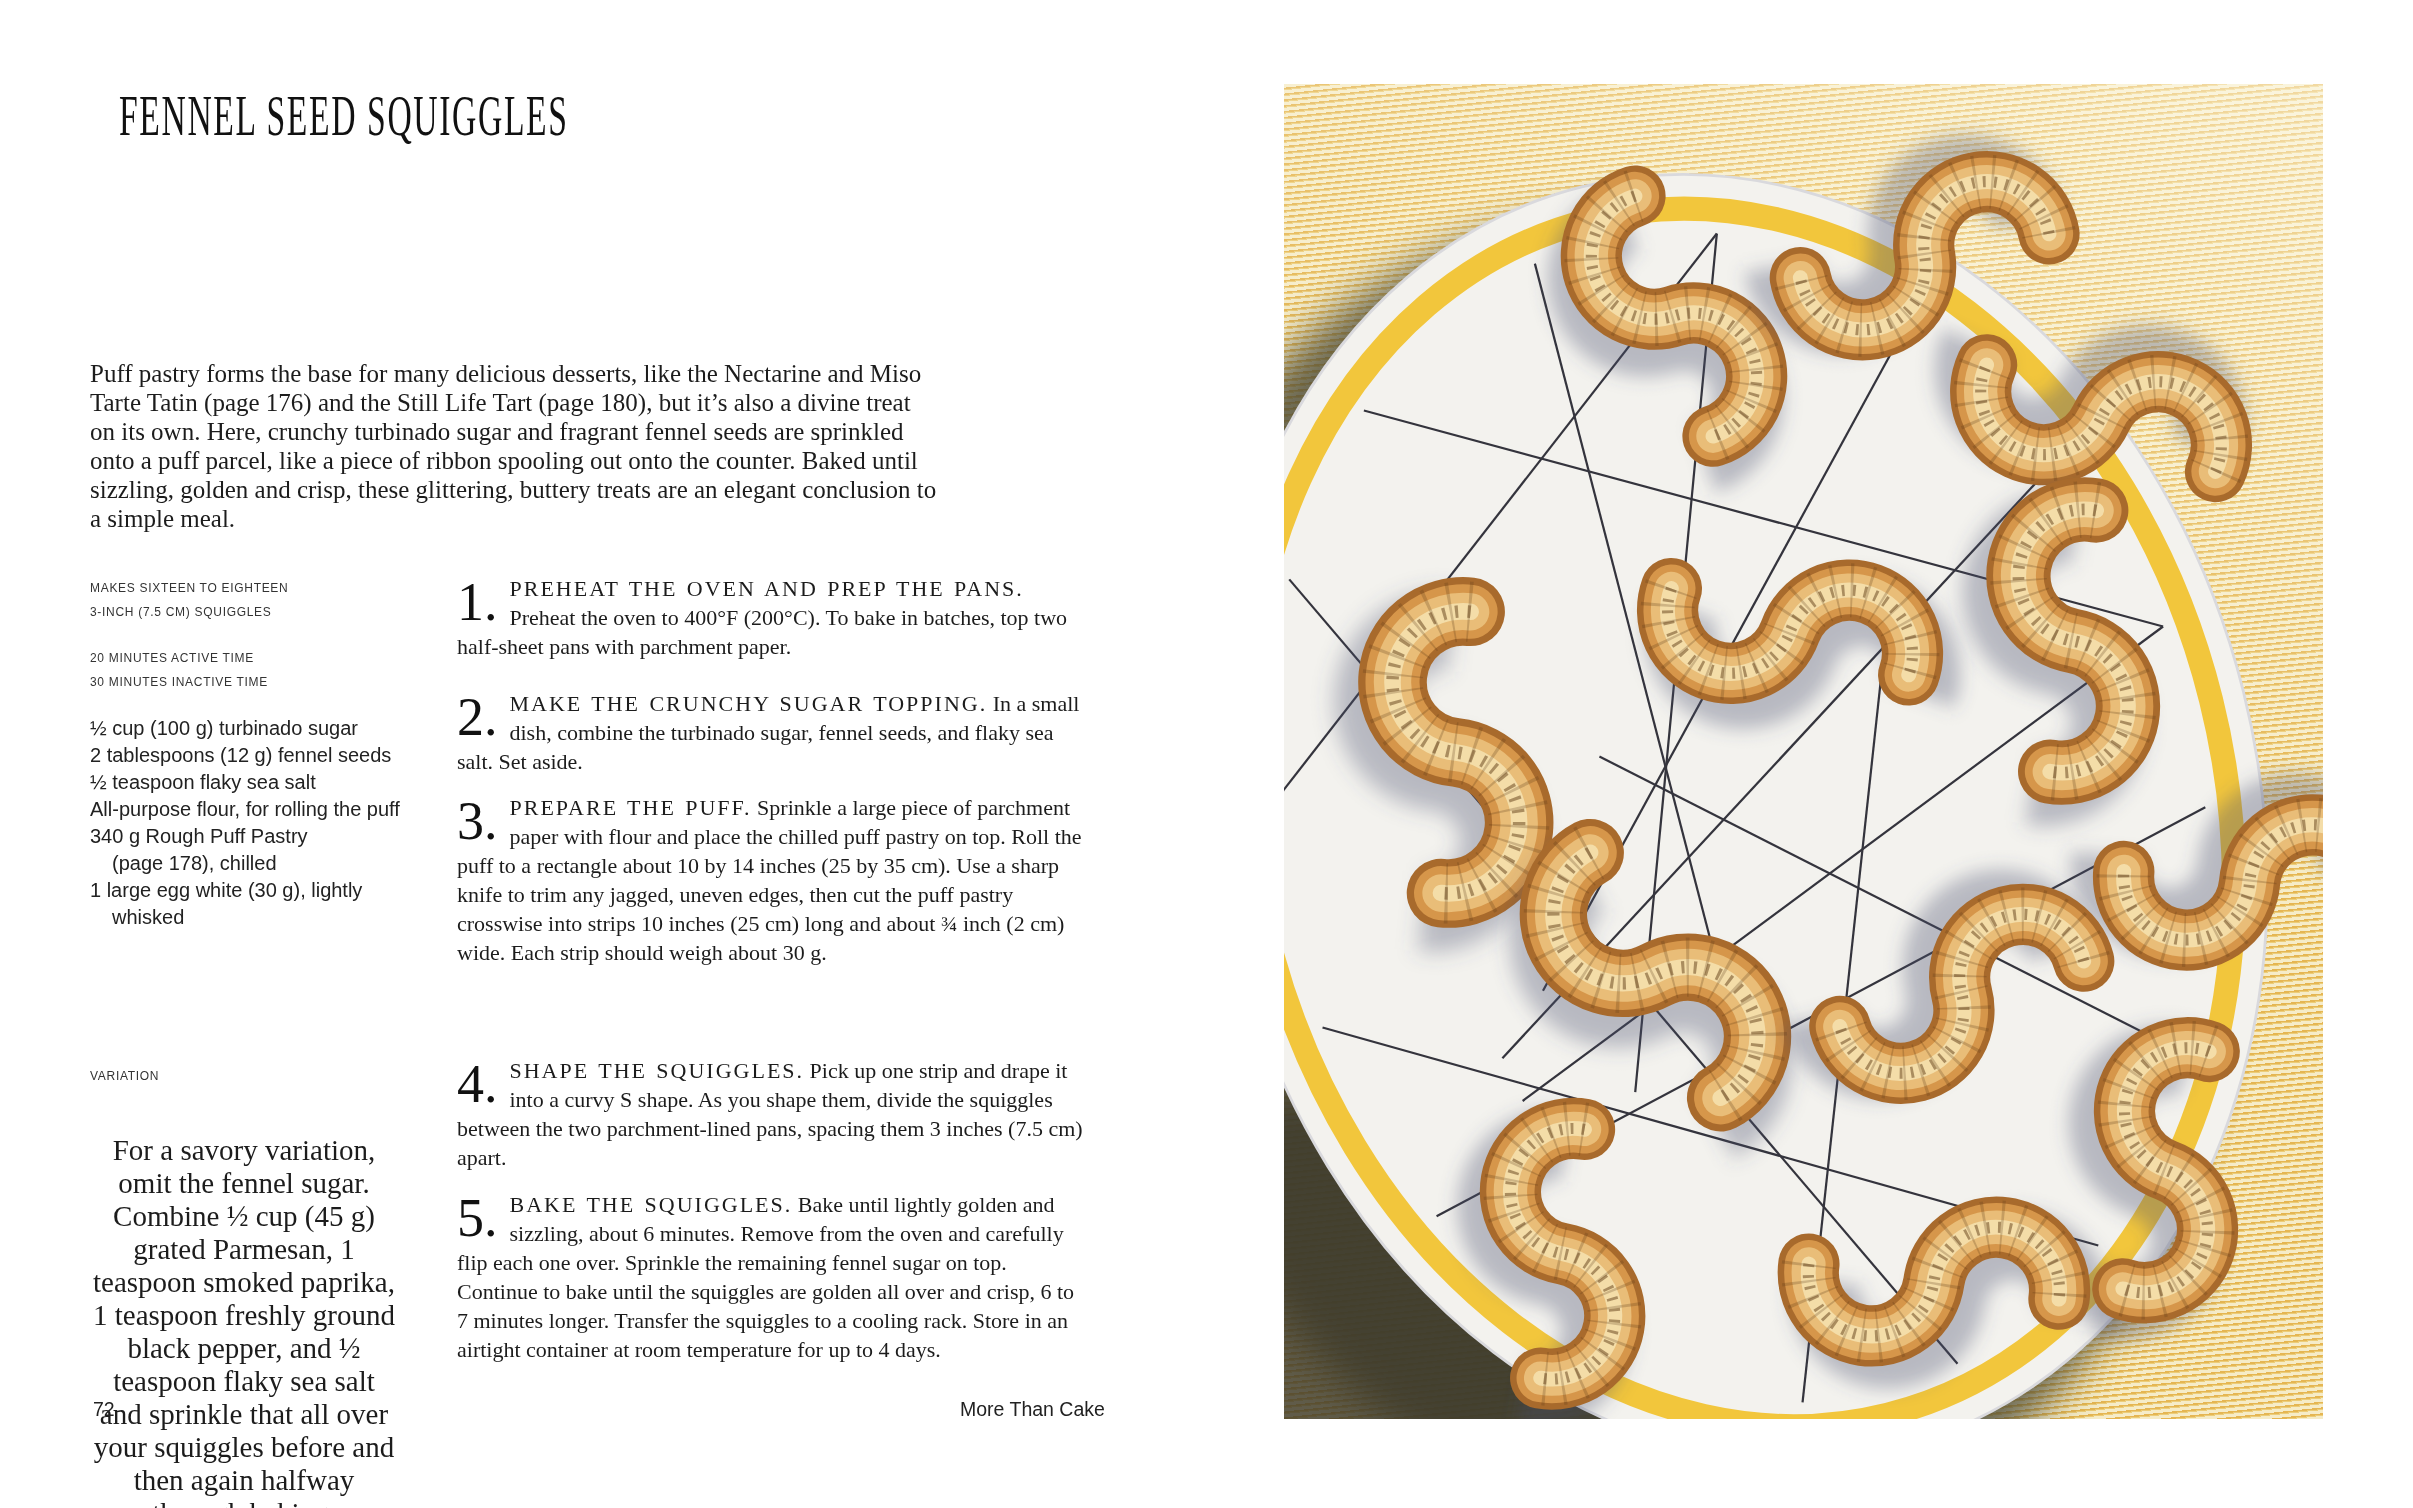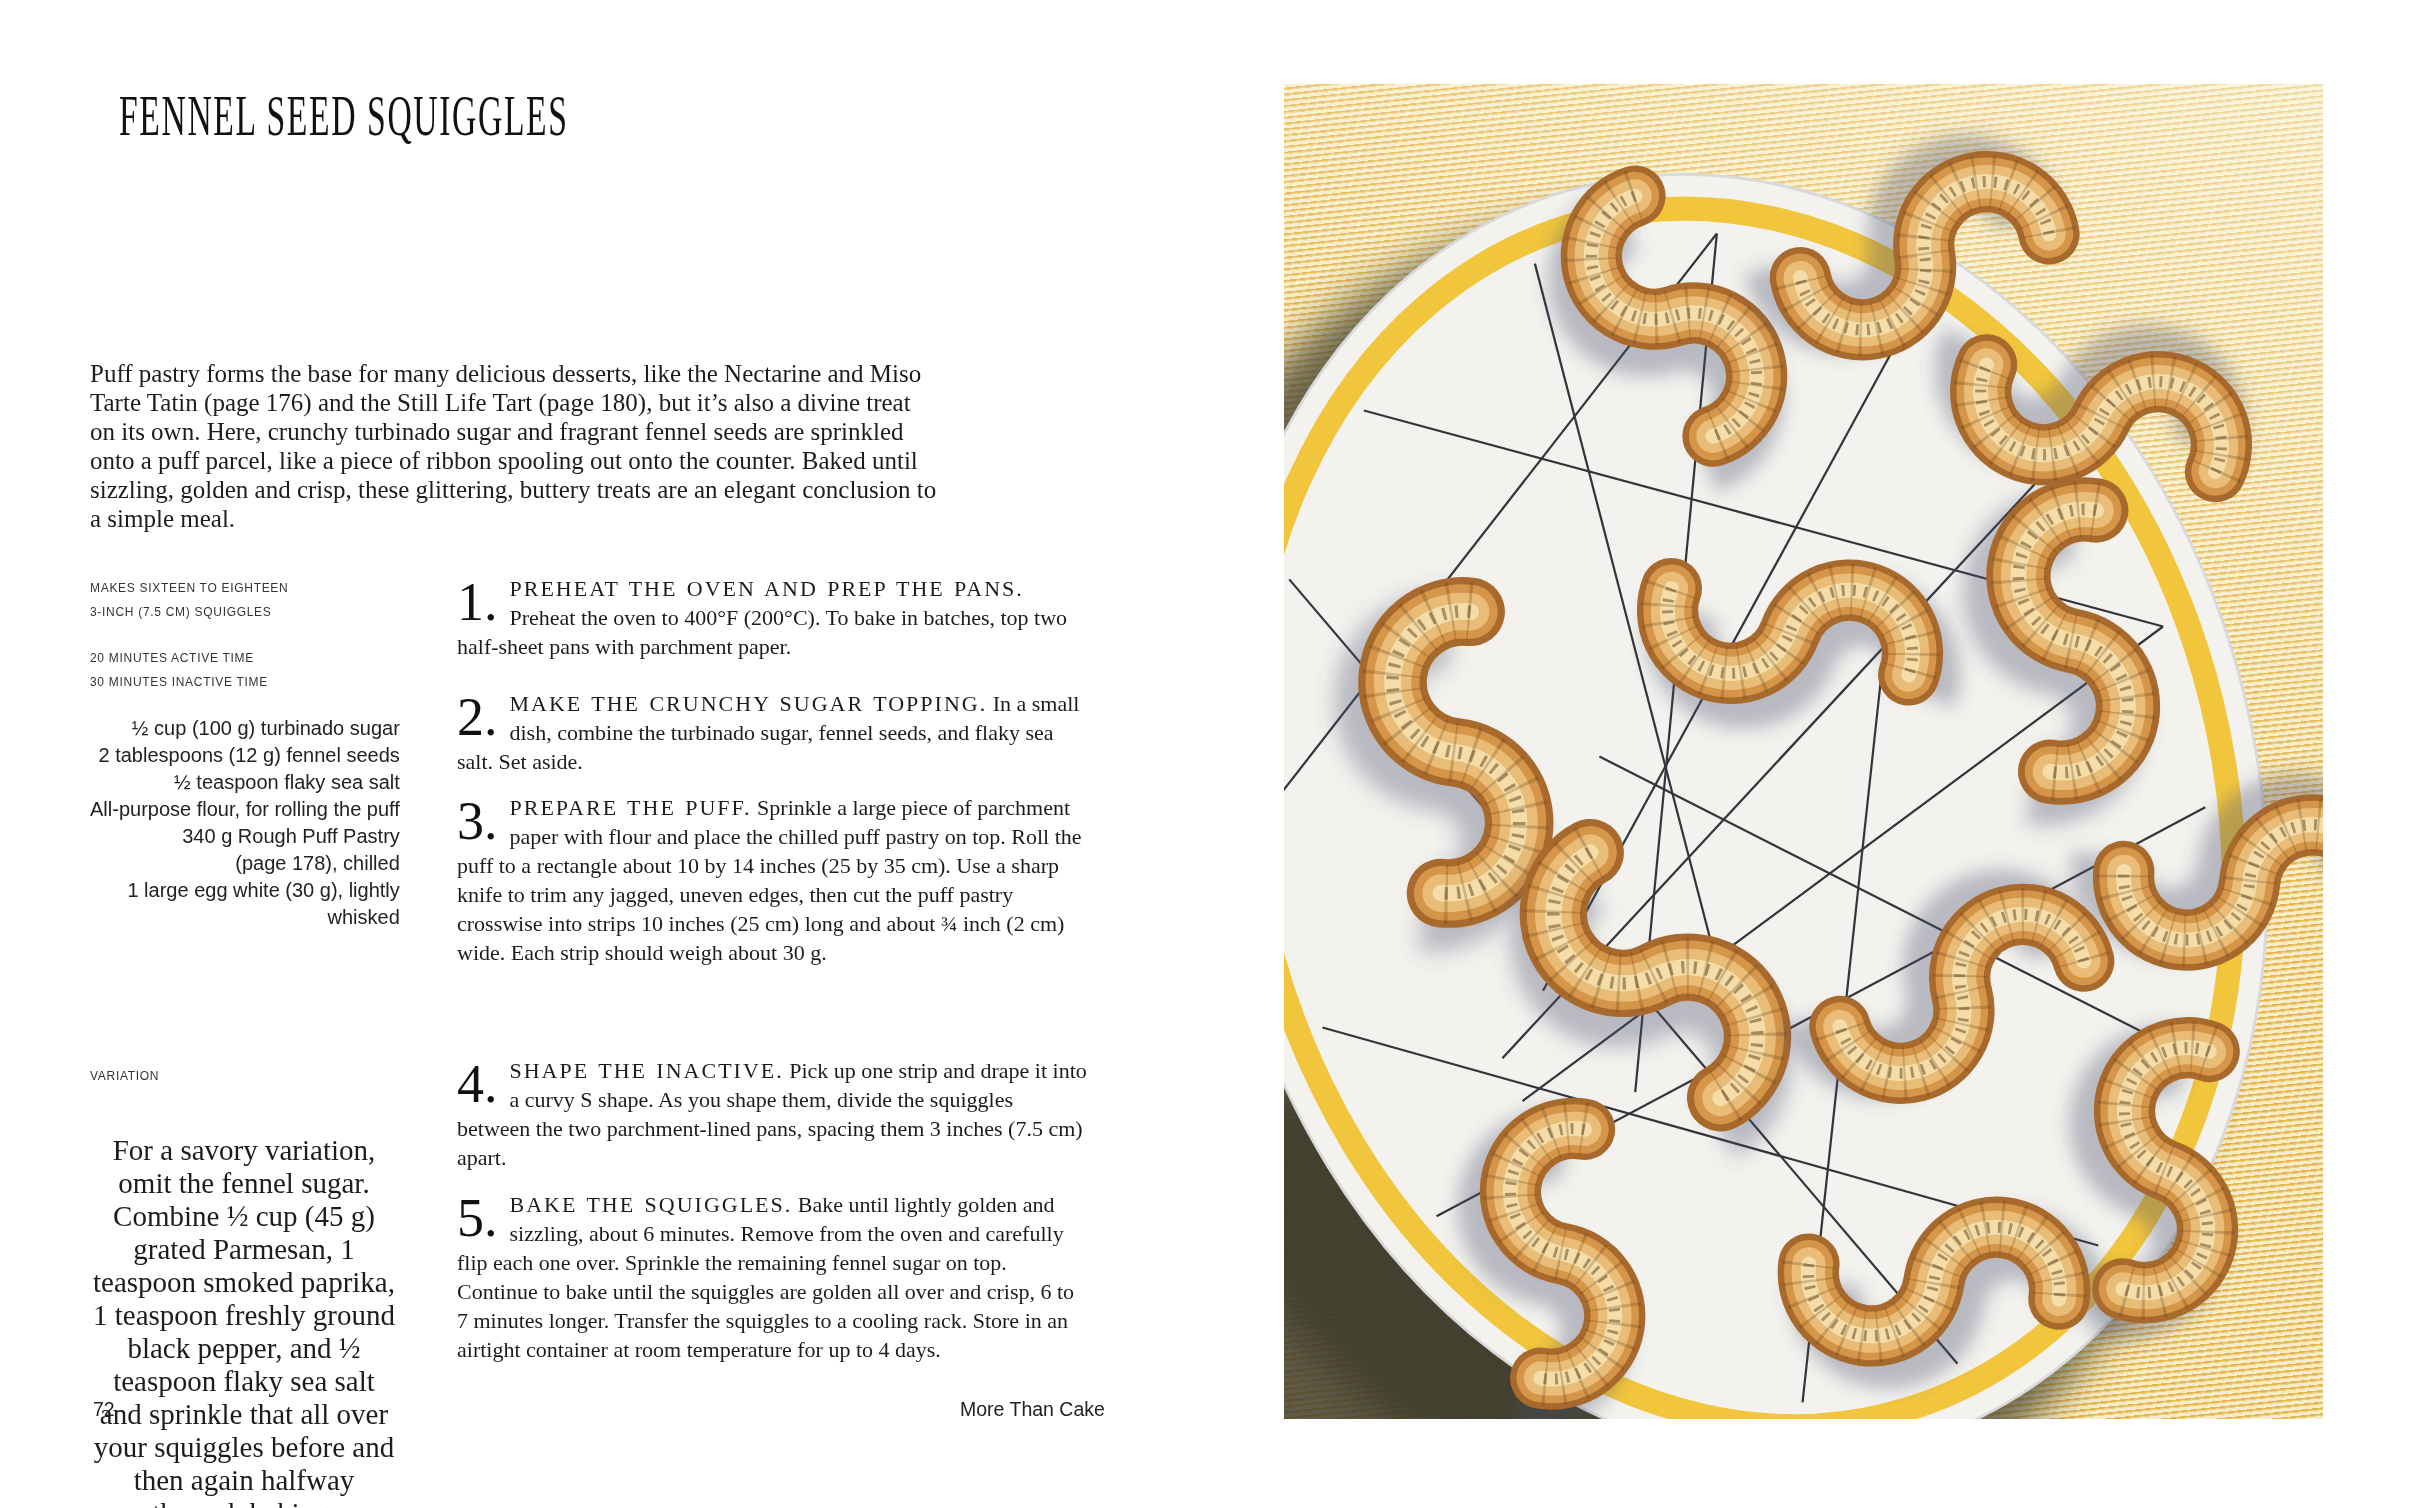--- a/index.html
+++ b/index.html
@@ -12,21 +12,21 @@
          transform:scaleX(.58);transform-origin:0 0;white-space:nowrap;font-weight:400;}
   .intro{left:90px;top:334px;width:851px;font-size:25px;line-height:29px;}
 
   .meta{font-family:"Liberation Sans", sans-serif;color:#333;font-size:12px;
         line-height:24px;letter-spacing:0.7px;}
   .meta div{white-space:nowrap;}
   .yield{left:90px;top:576px;}
   .times{left:90px;top:646px;}
 
   .ingredients{left:90px;top:715px;font-family:"Liberation Sans", sans-serif;
-               font-size:20px;line-height:27px;color:#222;list-style:none;margin:0;padding:0;text-align:right;}
+               font-size:20px;line-height:27px;color:#222;list-style:none;margin:0;padding:0;}
   .ingredients li{white-space:nowrap;}
   .ingredients li.cont{padding-left:22px;}
 
   .var-head{left:90px;top:1064px;}
   .var-text{left:90px;top:1105px;width:308px;font-size:29px;line-height:33px;text-align:center;}
   .step{position:absolute;left:457px;width:631px;font-size:22px;line-height:29px;}
   .step-num{float:left;font-size:54px;line-height:46px;margin:4.6px 12px 0 0;color:#111;}
   .step-heading{letter-spacing:2px;word-spacing:1.9px;}
   .step p{margin:0;}
   .step .p2{text-indent:39px;}
@@ -86,21 +86,21 @@
   <p><span class="step-num">2.</span><span class="step-heading">MAKE THE CRUNCHY SUGAR TOPPING.</span>
      <span>In a small dish, combine the turbinado sugar, fennel seeds, and flaky sea salt. Set aside.</span></p>
 </article>
 
 <article class="step s3">
   <p><span class="step-num">3.</span><span class="step-heading">PREPARE THE PUFF.</span>
      <span>Sprinkle a large piece of parchment paper with flour and place the chilled puff pastry on top. Roll the puff to a rectangle about 10 by 14 inches (25 by 35 cm). Use a sharp knife to trim any jagged, uneven edges, then cut the puff pastry crosswise into strips 10 inches (25 cm) long and about ¾ inch (2 cm) wide. Each strip should weigh about 30 g.</span></p>
 </article>
 
 <article class="step s4">
-  <p><span class="step-num">4.</span><span class="step-heading">SHAPE THE INACTIVE.</span>
+  <p><span class="step-num">4.</span><span class="step-heading">SHAPE THE SQUIGGLES.</span>
      <span>Pick up one strip and drape it into a curvy S shape. As you shape them, divide the squiggles between the two parchment-lined pans, spacing them 3 inches (7.5 cm) apart.</span></p>
 </article>
 
 <article class="step s5">
   <p><span class="step-num">5.</span><span class="step-heading">BAKE THE SQUIGGLES.</span>
      <span>Bake until lightly golden and sizzling, about 6 minutes. Remove from the oven and carefully flip each one over. Sprinkle the remaining fennel sugar on top. Continue to bake until the squiggles are golden all over and crisp, 6 to 7 minutes longer. Transfer the squiggles to a cooling rack. Store in an airtight container at room temperature for up to 4 days.</span></p>
 </article>
 
 <div class="abs footer-num">72</div>
 <div class="abs footer-title">More Than Cake</div>

